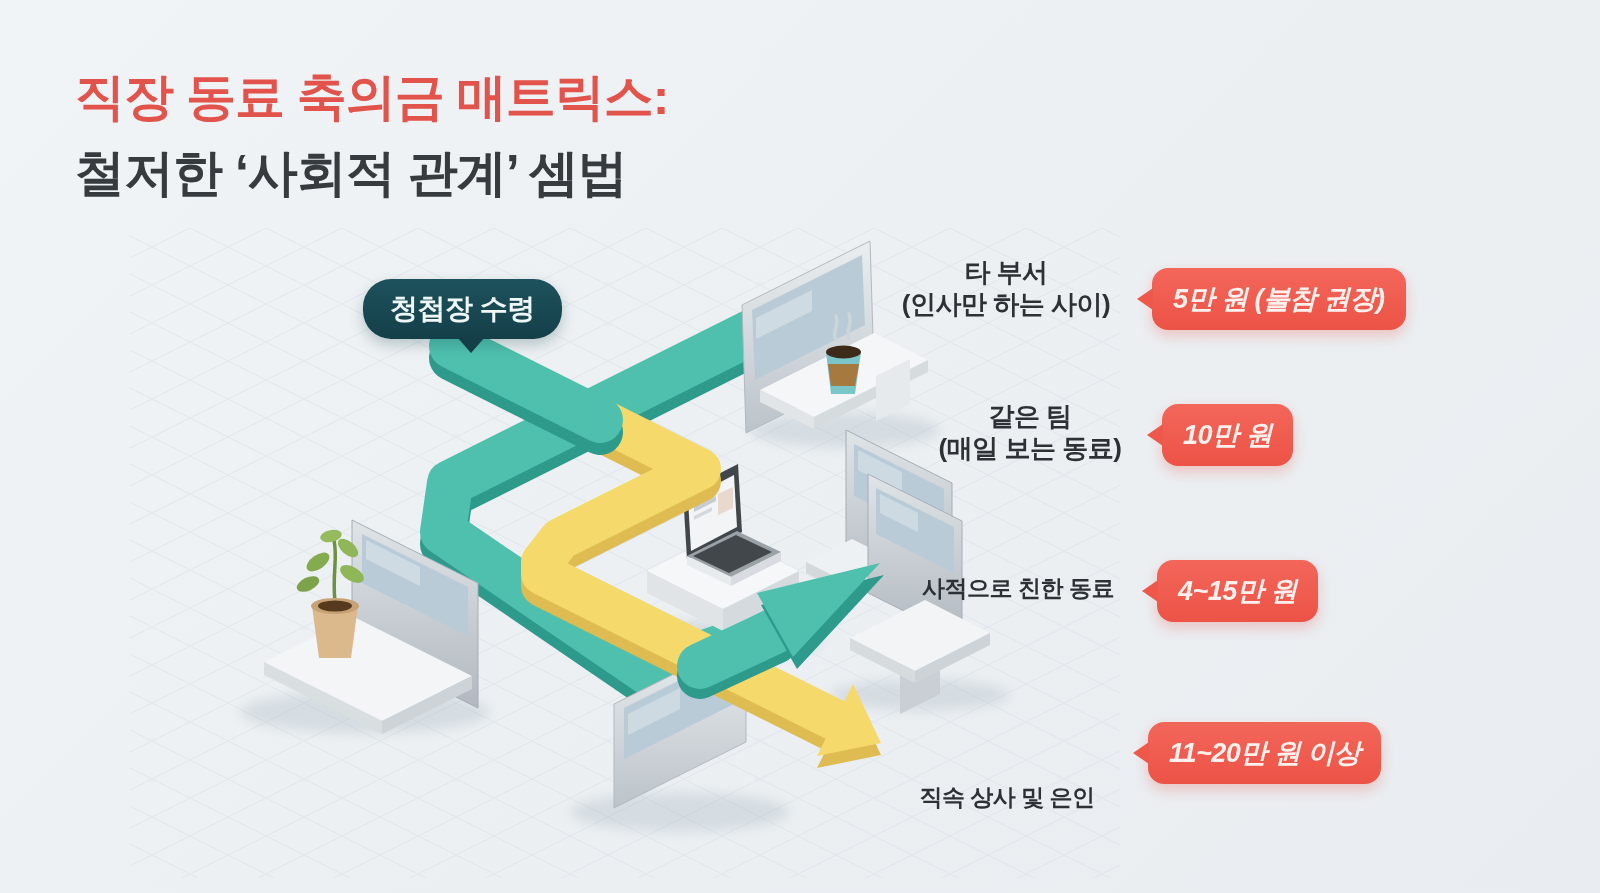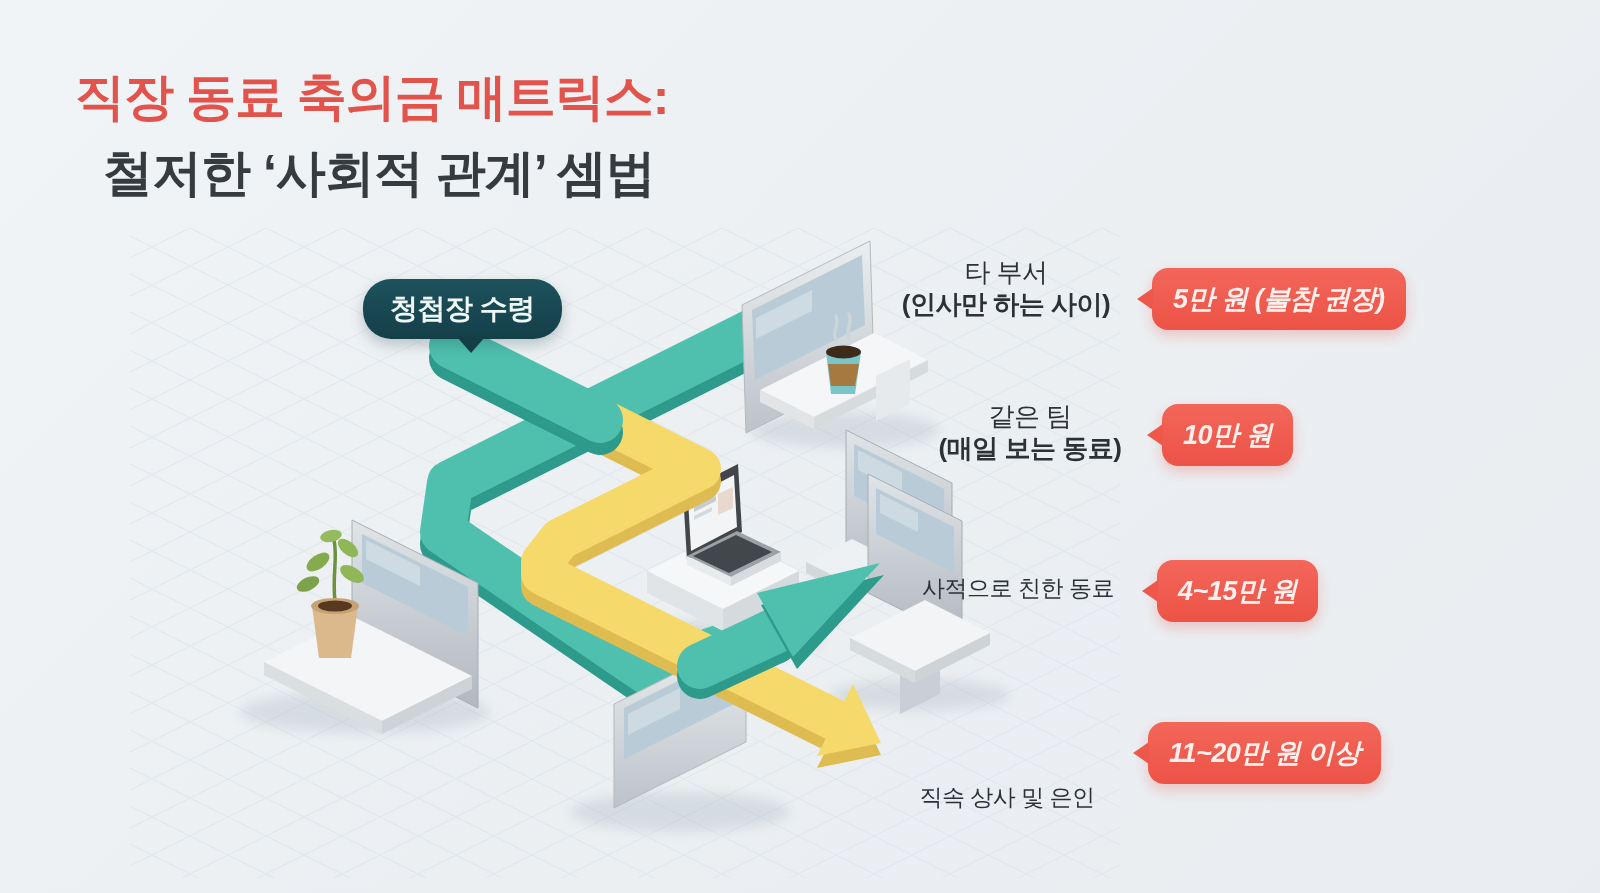--- a/index.html
+++ b/index.html
@@ -7,38 +7,38 @@
     width:1600px;height:893px;overflow:hidden;
     font-family:"Liberation Sans","DejaVu Sans",sans-serif;
     background:linear-gradient(135deg,#f1f4f6 0%,#ecf0f3 45%,#e9edf1 100%);
   }
   .stage{position:relative;width:1600px;height:893px;}
   .illustration{position:absolute;left:0;top:0;z-index:1;}
   .overlay{position:absolute;left:0;top:0;width:100%;height:100%;z-index:2;pointer-events:none;}
 
   .title-line{position:absolute;left:75px;font-weight:800;font-size:50px;letter-spacing:-1px;line-height:1.1;white-space:nowrap;}
   .title-red{top:70px;color:#e2544b;}
-  .title-dark{top:146px;color:#363b40;margin-left:28px;}
+  .title-dark{top:146px;color:#363b40;}
 
   .inv-badge{
     position:absolute;left:363px;top:279px;
     background:linear-gradient(180deg,#1d525c 0%,#143f49 100%);
     color:#eef6f6;font-size:28px;font-weight:800;letter-spacing:-0.5px;
     padding:11px 27px;border-radius:28px;white-space:nowrap;
     box-shadow:0 6px 14px rgba(20,63,73,.25);
   }
   .inv-tail{
     position:absolute;left:94px;bottom:-14px;width:0;height:0;
     border-left:14px solid transparent;border-right:14px solid transparent;
     border-top:16px solid #153f48;
   }
 
   .rel-label{position:absolute;width:280px;text-align:center;color:#2c3136;font-weight:700;
     font-size:26px;line-height:32px;letter-spacing:-0.5px;white-space:nowrap;}
-  .rel-label .main{font-weight:400;}
+  .rel-label .main{font-weight:700;}
   .rel-label.single{font-size:23px;font-weight:800;}
 
   .amount-badge{
     position:absolute;
     background:linear-gradient(180deg,#f3665a 0%,#ec5346 100%);
     color:#fff0ed;font-size:27px;font-weight:800;letter-spacing:-0.5px;
     padding:13px 21px;border-radius:16px;white-space:nowrap;
     box-shadow:0 6px 14px rgba(236,83,70,.28);
     font-style:italic;
   }

